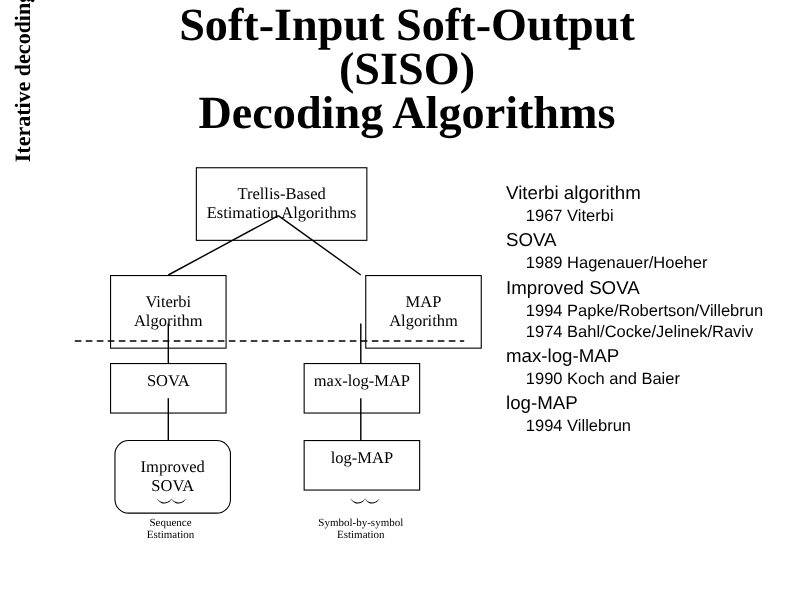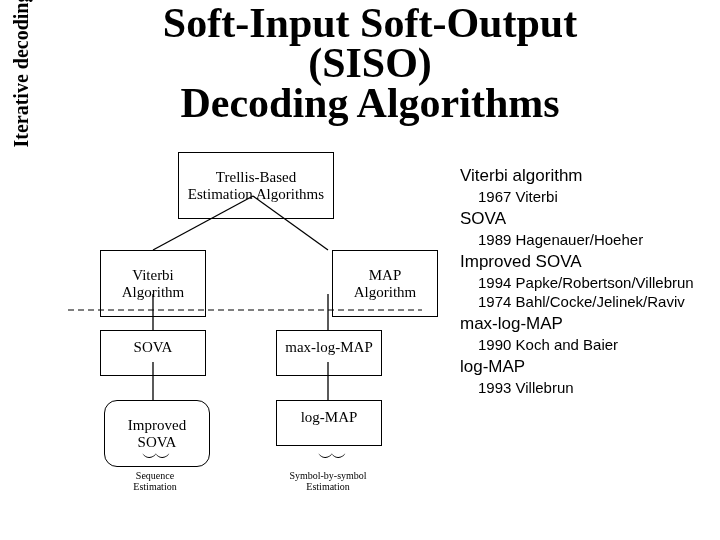--- a/index.html
+++ b/index.html
@@ -78,16 +78,16 @@
   <div class="h">Viterbi algorithm</div>
   <div class="s">1967 Viterbi</div>
   <div class="h">SOVA</div>
   <div class="s">1989 Hagenauer/Hoeher</div>
   <div class="h">Improved SOVA</div>
   <div class="s">1994 Papke/Robertson/Villebrun</div>
   <div class="s">1974 Bahl/Cocke/Jelinek/Raviv</div>
   <div class="h">max-log-MAP</div>
   <div class="s">1990 Koch and Baier</div>
   <div class="h">log-MAP</div>
-  <div class="s">1993 Villebrun</div>
+  <div class="s">1994 Villebrun</div>
 </div>
 
 </div>
 
 </body></html>

